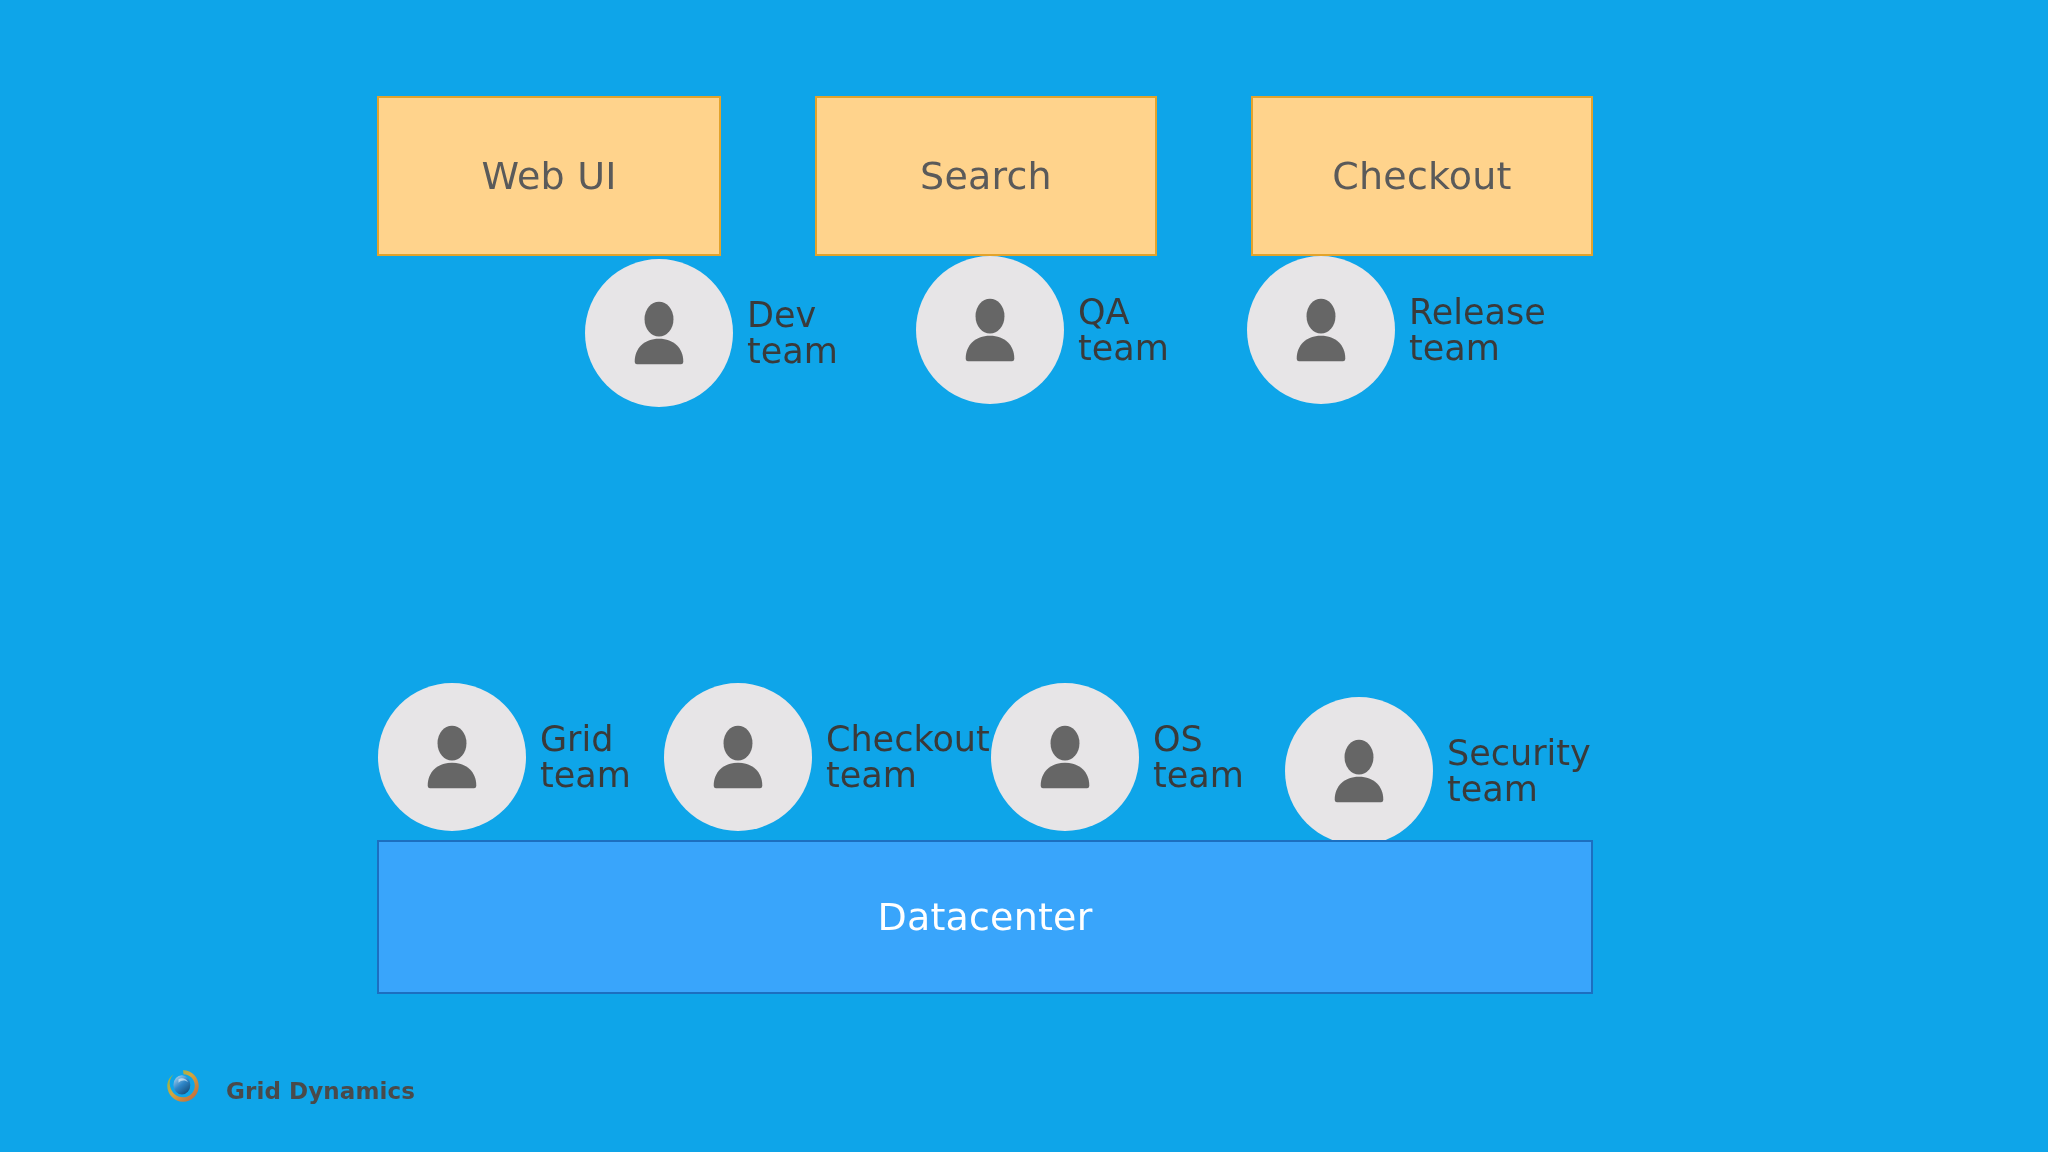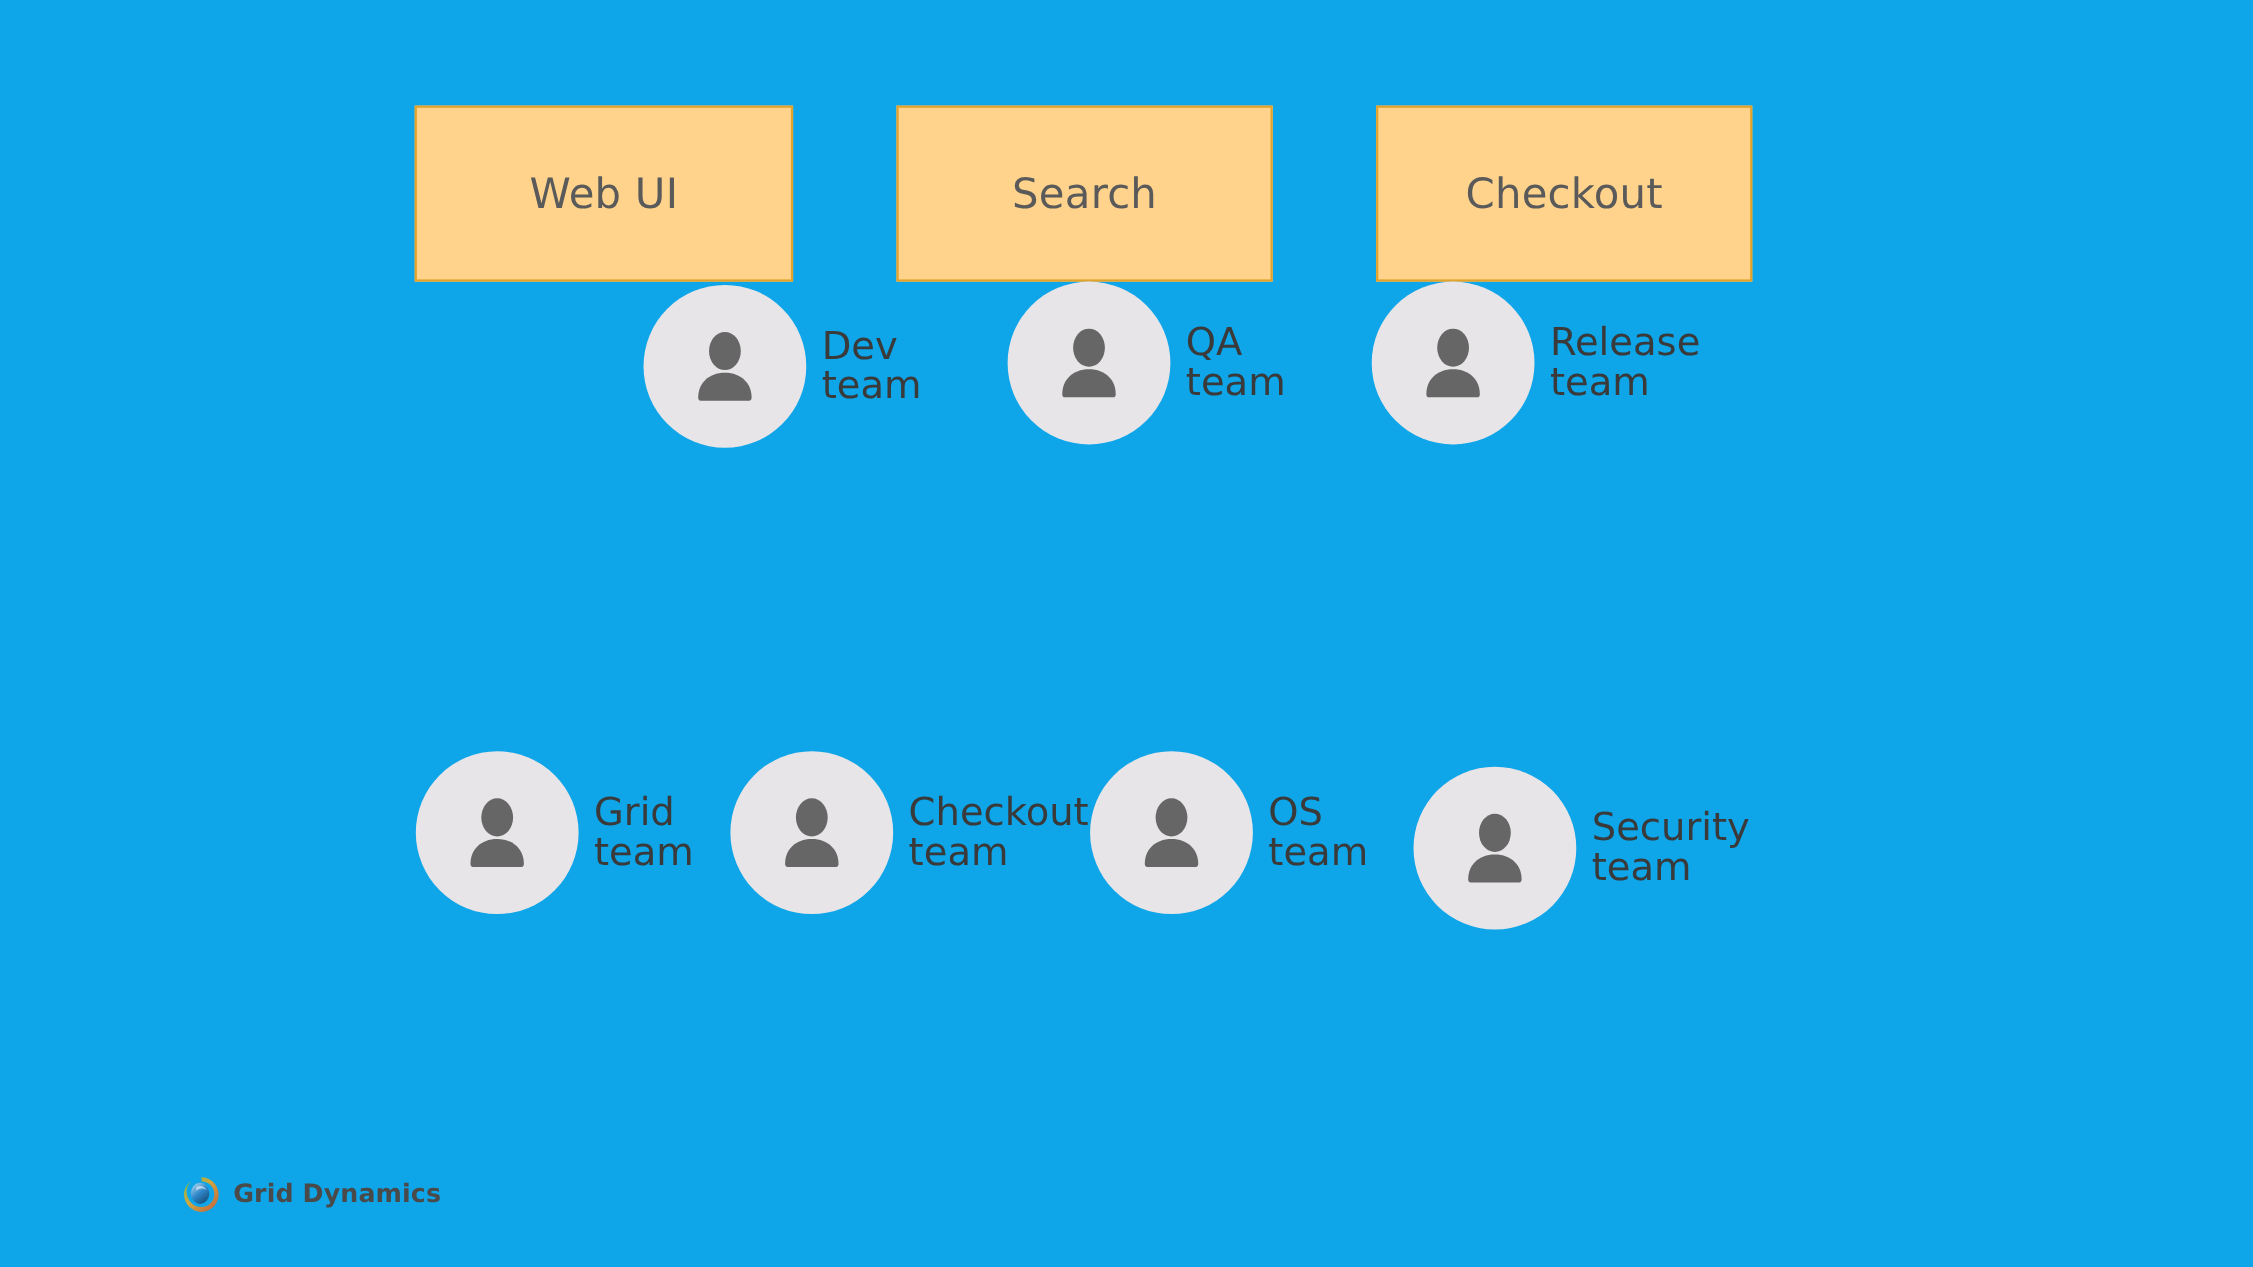--- a/index.html
+++ b/index.html
@@ -103,22 +103,22 @@
   #team-os       { left = 0; }
   #team-os       { left: 991px;  top: 683px; }
   #team-security { left: 1285px; top: 697px; }
 
   
   .logo {
     position: absolute;
     left: 165px;
     top: 1068px;
     display: flex;
-    align-items: center;
-    gap: 11px;
+    align-items: flex-end;
+    gap: 25px;
   }
   .logo-mark {
     width: 36px;
     height: 36px;
     position: relative;
     flex: 0 0 auto;
   }
   .logo-text {
     font-size: 23px;
     font-weight: 700;
@@ -209,20 +209,21 @@
     <span class="avatar">
       <svg viewBox="0 0 64 64" aria-hidden="true">
         <ellipse cx="32" cy="20" rx="12.5" ry="15" fill="#666666"></ellipse>
         <path d="M32 37c-13 0-21 8.5-21 19.5 0 1.6 0.6 2.5 2 2.5h38c1.4 0 2-0.9 2-2.5C53 45.5 45 37 32 37z" fill="#666666"></path>
       </svg>
     </span>
     <span class="team-label">Security
 team</span>
   </div>
 
+  <div class="infra-bar" id="infra-bar-datacenter">Datacenter</div>
 
   <div class="logo">
     <span class="logo-mark">
       <svg viewBox="0 0 64 64" width="36" height="36" aria-hidden="true">
         <defs>
           <linearGradient id="gdOuter" x1="0" y1="0" x2="1" y2="1">
             <stop offset="0%" stop-color="#7FBF3F"></stop>
             <stop offset="45%" stop-color="#E8A72A"></stop>
             <stop offset="100%" stop-color="#D4562B"></stop>
           </linearGradient>

